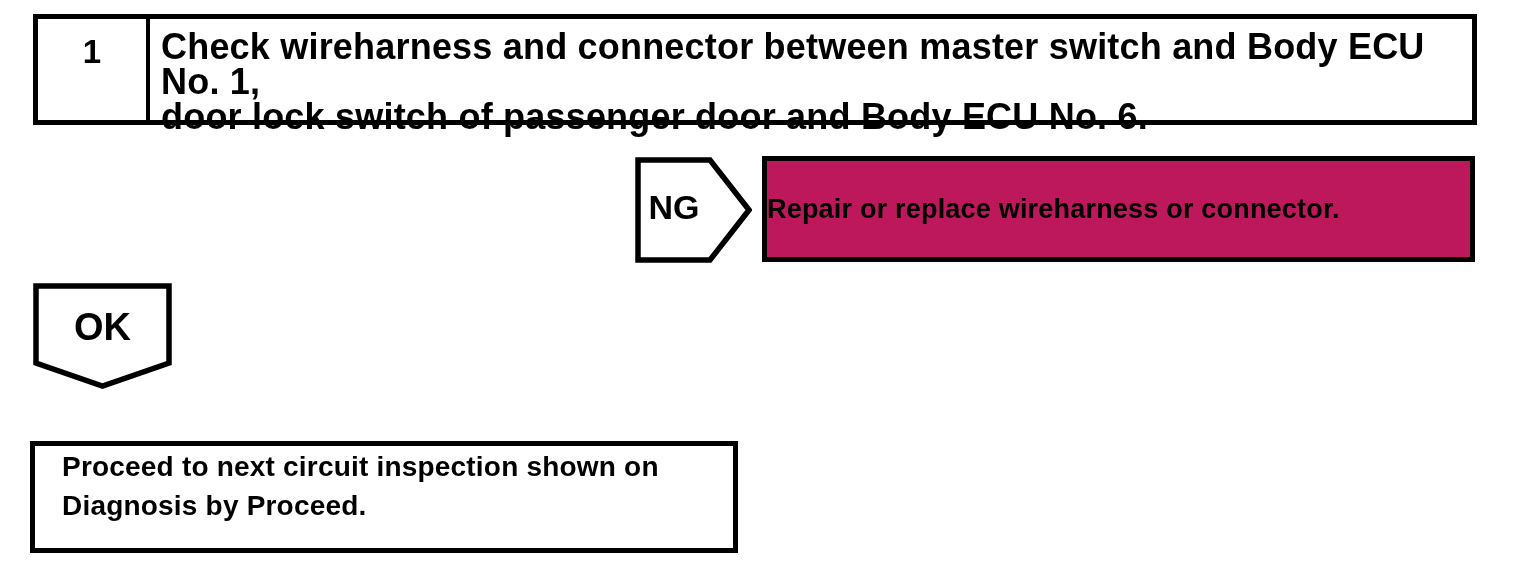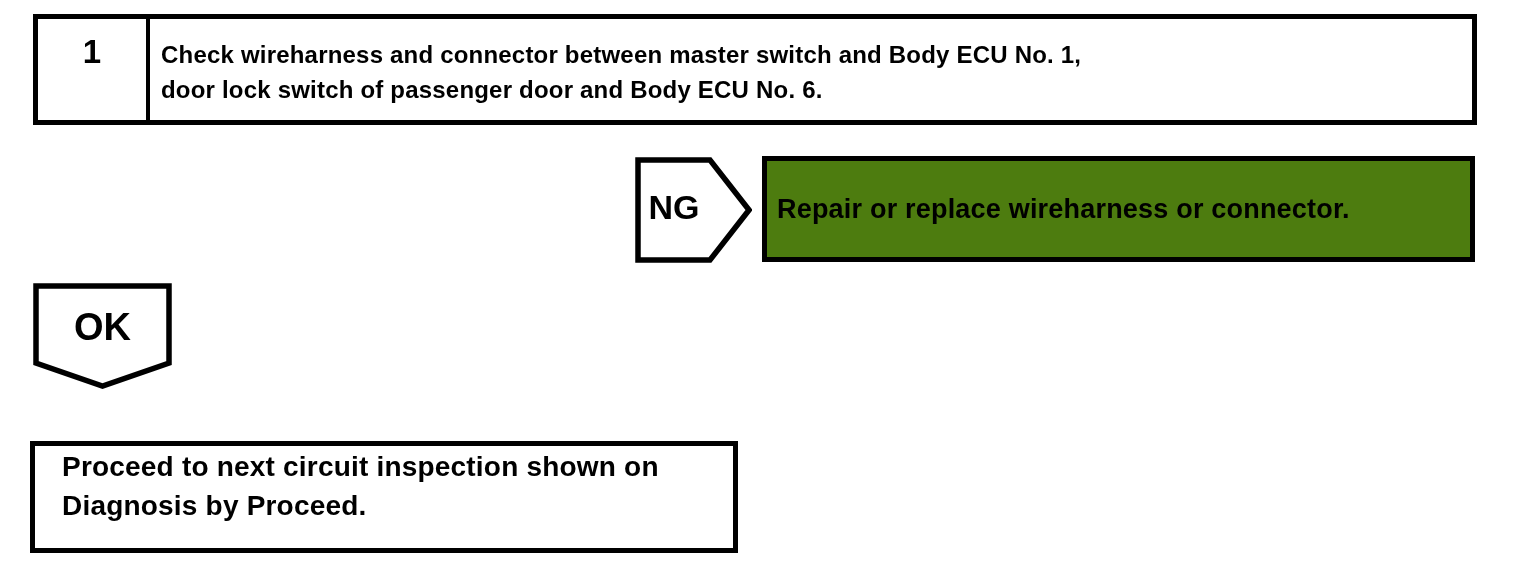--- a/index.html
+++ b/index.html
@@ -31,22 +31,22 @@
     width: 112px;
     flex: 0 0 112px;
     border-right: 4px solid #000;
     text-align: center;
     font-size: 33px;
     line-height: 33px;
     padding-top: 16px;
     box-sizing: border-box;
   }
   .step-text {
-    padding: 18px 8px 0 11px;
-    font-size: 24px;
+    padding: 10px 8px 0 11px;
+    font-size: 36px;
     line-height: 35px;
     letter-spacing: 0.2px;
   }
   
   .ng-shape {
     position: absolute;
     left: 635px; top: 157px;
     width: 117px; height: 106px;
   }
   .ng-shape svg { position: absolute; left: 0; top: 0; }
@@ -61,24 +61,24 @@
   }
   
   .repair-box {
     position: absolute;
     left: 762px; top: 156px;
     width: 713px; height: 106px;
     border: 5px solid #000;
     box-sizing: border-box;
     display: flex;
     align-items: center;
-    padding-left: 10px;
+    padding-left: 0;
     font-size: 27px;
     letter-spacing: 0.2px;
-    background: #4d7c0f;
+    background: #be185d;
   }
   
   .ok-shape {
     position: absolute;
     left: 33px; top: 283px;
     width: 156px; height: 106px;
   }
   .ok-shape svg { position: absolute; left: 0; top: 0; }
   .ok-label {
     position: absolute;

